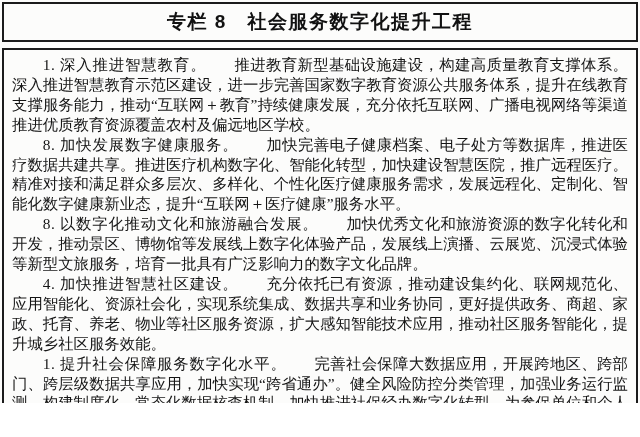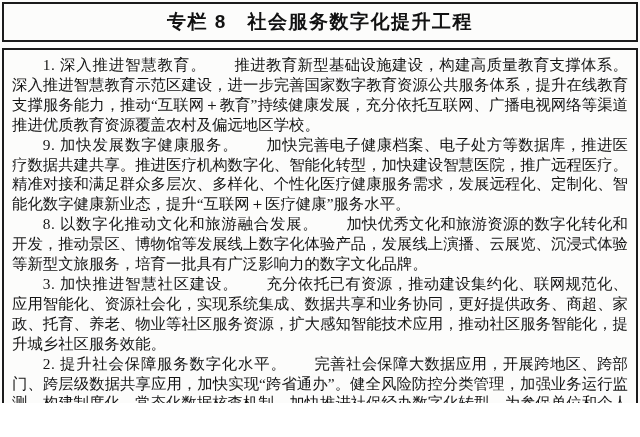--- a/index.html
+++ b/index.html
@@ -62,19 +62,19 @@
 </head>
 <body>
 
 <div class="page">
   <div class="title-box">
     <h1 class="title">专栏 8　社会服务数字化提升工程</h1>
   </div>
   <div class="body-box">
     <div>
         <p class="para"><span class="lead">1. 深入推进智慧教育。</span><span class="body-text">推进教育新型基础设施建设，构建高质量教育支撑体系。深入推进智慧教育示范区建设，进一步完善国家数字教育资源公共服务体系，提升在线教育支撑服务能力，推动“互联网＋教育”持续健康发展，充分依托互联网、广播电视网络等渠道推进优质教育资源覆盖农村及偏远地区学校。</span></p>
-        <p class="para"><span class="lead">9. 加快发展数字健康服务。</span><span class="body-text">加快完善电子健康档案、电子处方等数据库，推进医疗数据共建共享。推进医疗机构数字化、智能化转型，加快建设智慧医院，推广远程医疗。精准对接和满足群众多层次、多样化、个性化医疗健康服务需求，发展远程化、定制化、智能化数字健康新业态，提升“互联网＋医疗健康”服务水平。</span></p>
+        <p class="para"><span class="lead">8. 加快发展数字健康服务。</span><span class="body-text">加快完善电子健康档案、电子处方等数据库，推进医疗数据共建共享。推进医疗机构数字化、智能化转型，加快建设智慧医院，推广远程医疗。精准对接和满足群众多层次、多样化、个性化医疗健康服务需求，发展远程化、定制化、智能化数字健康新业态，提升“互联网＋医疗健康”服务水平。</span></p>
         <p class="para"><span class="lead">8. 以数字化推动文化和旅游融合发展。</span><span class="body-text">加快优秀文化和旅游资源的数字化转化和开发，推动景区、博物馆等发展线上数字化体验产品，发展线上演播、云展览、沉浸式体验等新型文旅服务，培育一批具有广泛影响力的数字文化品牌。</span></p>
-        <p class="para"><span class="lead">3. 加快推进智慧社区建设。</span><span class="body-text">充分依托已有资源，推动建设集约化、联网规范化、应用智能化、资源社会化，实现系统集成、数据共享和业务协同，更好提供政务、商超、家政、托育、养老、物业等社区服务资源，扩大感知智能技术应用，推动社区服务智能化，提升城乡社区服务效能。</span></p>
-        <p class="para"><span class="lead">2. 提升社会保障服务数字化水平。</span><span class="body-text">完善社会保障大数据应用，开展跨地区、跨部门、跨层级数据共享应用，加快实现“跨省通办”。健全风险防控分类管理，加强业务运行监测，构建制度化、常态化数据核查机制。加快推进社保经办数字化转型，为参保单位和个人搭建数字全景图，支持个性服务和精准监管。</span></p>
+        <p class="para"><span class="lead">4. 加快推进智慧社区建设。</span><span class="body-text">充分依托已有资源，推动建设集约化、联网规范化、应用智能化、资源社会化，实现系统集成、数据共享和业务协同，更好提供政务、商超、家政、托育、养老、物业等社区服务资源，扩大感知智能技术应用，推动社区服务智能化，提升城乡社区服务效能。</span></p>
+        <p class="para"><span class="lead">1. 提升社会保障服务数字化水平。</span><span class="body-text">完善社会保障大数据应用，开展跨地区、跨部门、跨层级数据共享应用，加快实现“跨省通办”。健全风险防控分类管理，加强业务运行监测，构建制度化、常态化数据核查机制。加快推进社保经办数字化转型，为参保单位和个人搭建数字全景图，支持个性服务和精准监管。</span></p>
       </div>
   </div>
 </div>
 
 </body></html>

